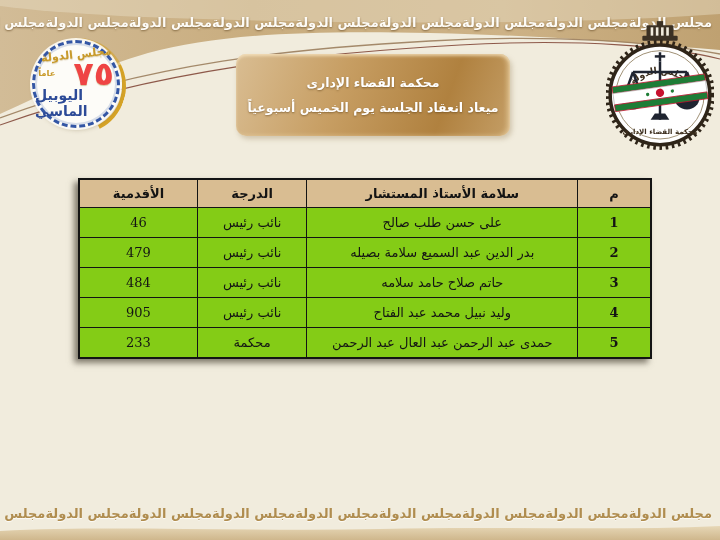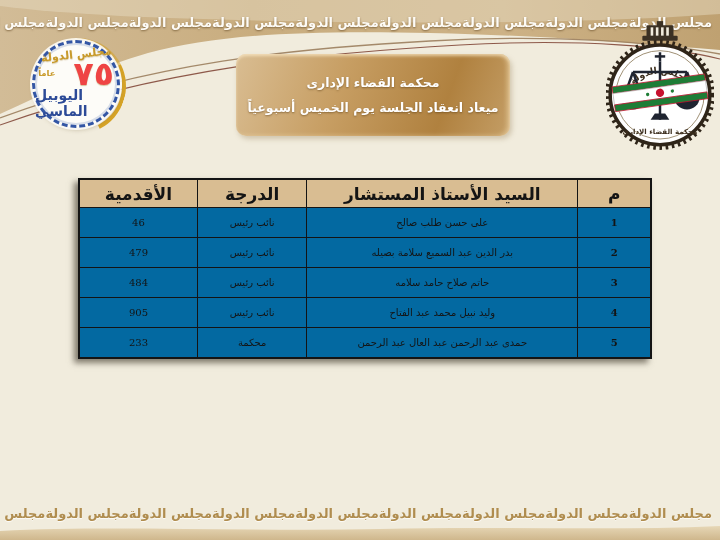--- a/index.html
+++ b/index.html
@@ -53,22 +53,22 @@
     color:#fff; font-weight:bold; font-size:12.5px; line-height:25px;
     text-shadow:0 1px 2px rgba(90,60,20,.55);
   }
   
   .roster{position:absolute; left:78px; top:178px; width:574px;
     border-collapse:collapse; direction:rtl;
     box-shadow:-4px 4px 6px rgba(92,86,72,.75);
     background:#f3eed9;}
   .roster th,.roster td{border:1px solid #141414; padding:0 4px; text-align:center; vertical-align:middle;}
   .roster{border:2px solid #141414;}
-  .roster thead th{background:#d9bd92; height:27px; font-size:17px; font-weight:bold; color:#141414;}
-  .roster tbody td{background:#0369a1; height:29px; font-size:10px; color:#141414;}
+  .roster thead th{background:#d9bd92; height:27px; font-size:13px; font-weight:bold; color:#141414;}
+  .roster tbody td{background:#84cc16; height:29px; font-size:13px; color:#141414;}
   .col-num{width:73px;} .col-name{width:270px;} .col-grade{width:109px;} .col-sen{width:118px;}
   .cell-num{font-family:"DejaVu Serif", serif; font-weight:bold; font-size:15px;}
   .cell-sen{font-family:"DejaVu Serif", serif; font-size:15px;}
   
   .bottom-deco{position:absolute; left:0; bottom:0; width:720px; height:18px;}
 </style>
 </head>
 <body>
 
 <div class="stage">
@@ -170,21 +170,21 @@
   <table class="roster">
     <colgroup>
       <col class="col-num">
         <col class="col-name">
         <col class="col-grade">
         <col class="col-sen">
     </colgroup>
     <thead>
       <tr>
         <th>م</th>
-        <th>السيد الأستاذ المستشار</th>
+        <th>سلامة الأستاذ المستشار</th>
         <th>الدرجة</th>
         <th>الأقدمية</th>
       </tr>
     </thead>
     <tbody>
 
         <tr>
           <td class="cell-num">1</td>
           <td>على حسن طلب صالح</td>
           <td>نائب رئيس</td>

